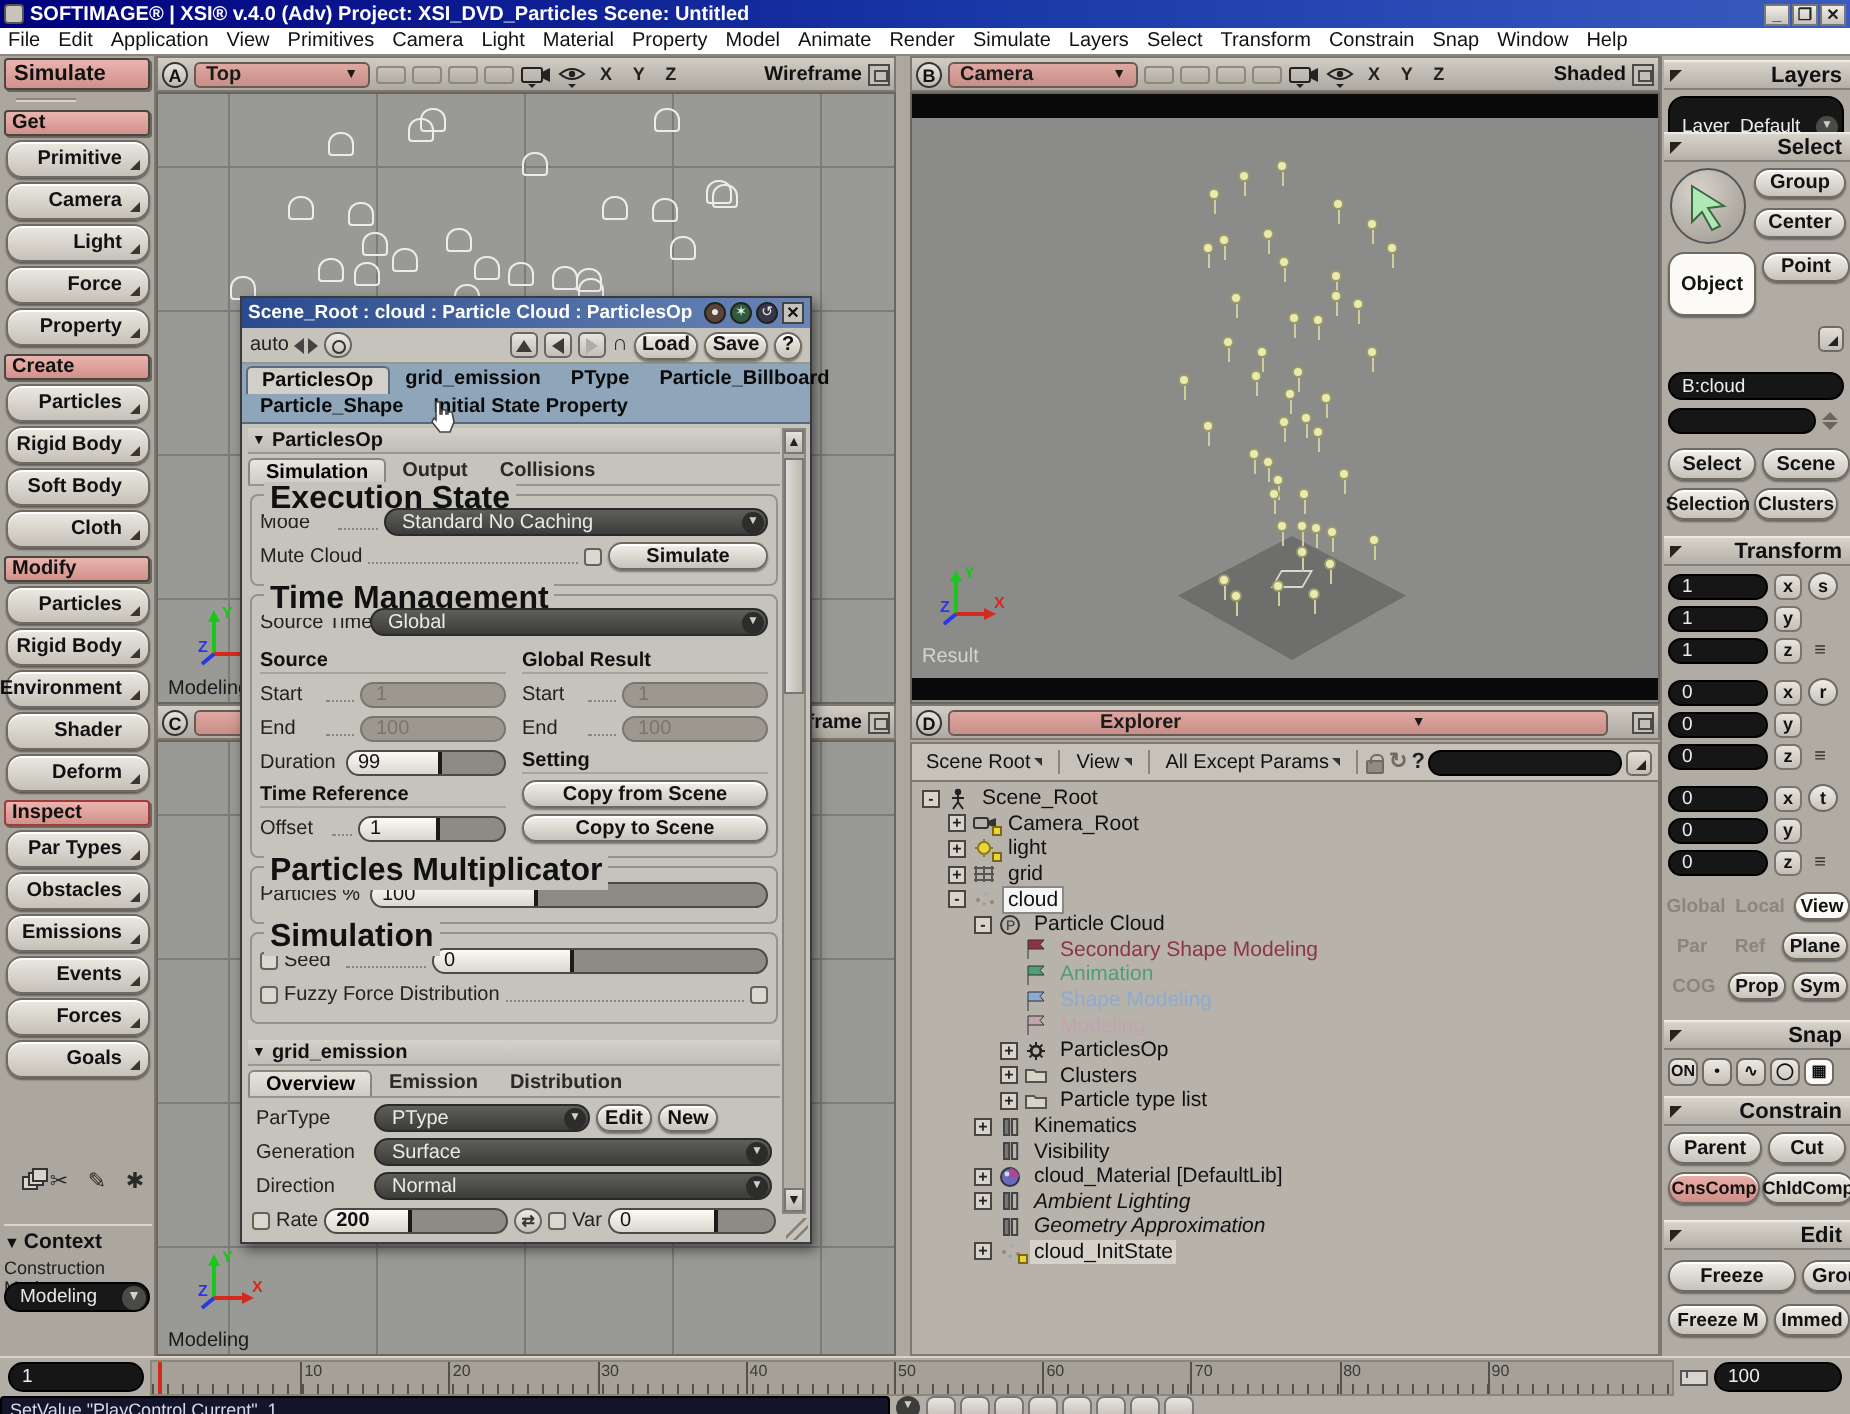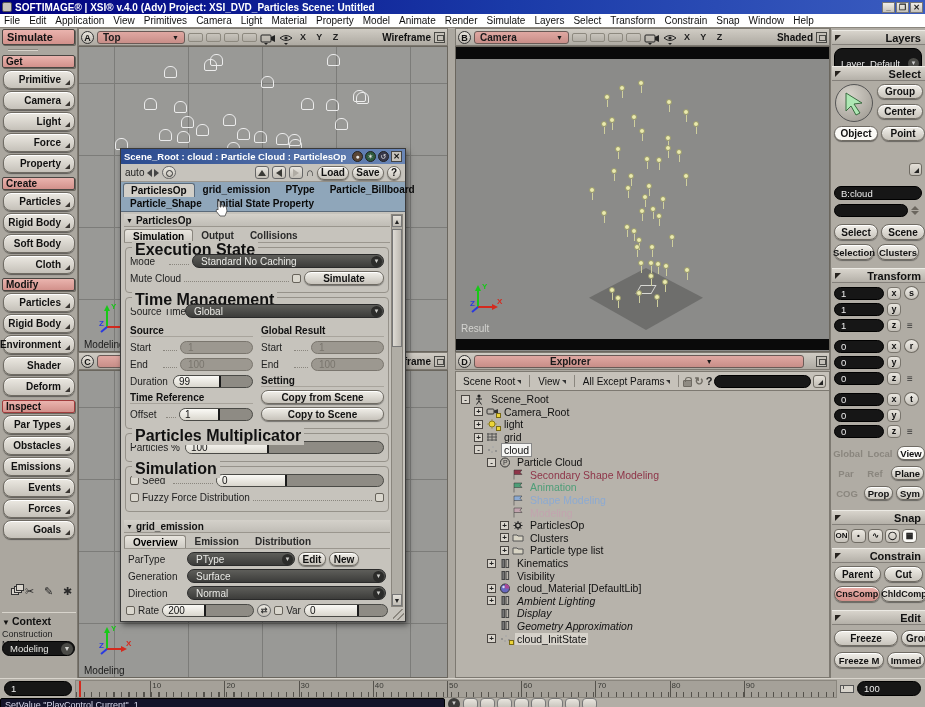--- a/index.html
+++ b/index.html
@@ -674,30 +674,20 @@
         <span class="tlabel" style="font-style: italic;">Ambient Lighting</span>
       </div>
       <div class="trow" style="padding-left: 31px;">
         <span class="tspace"></span>
         <span class="ticn">
           <svg width="13" height="11" viewBox="0 0 13 11">
             <rect x="3" y="1.5" width="2.6" height="8" fill="#777" stroke="#444"></rect>
             <rect x="7" y="1.5" width="2.6" height="8" fill="#b8b4ac" stroke="#444"></rect>
           </svg>
         </span>
-        <span class="tlabel" style="font-style: italic;">Display</span>
-      </div>
-      <div class="trow" style="padding-left: 31px;">
-        <span class="tspace"></span>
-        <span class="ticn">
-          <svg width="13" height="11" viewBox="0 0 13 11">
-            <rect x="3" y="1.5" width="2.6" height="8" fill="#777" stroke="#444"></rect>
-            <rect x="7" y="1.5" width="2.6" height="8" fill="#b8b4ac" stroke="#444"></rect>
-          </svg>
-        </span>
         <span class="tlabel" style="font-style: italic;">Geometry Approximation</span>
       </div>
       <div class="trow" style="padding-left: 31px;">
         <span class="texp">+</span>
         <span class="ticn">
           <svg width="13" height="11" viewBox="0 0 13 11">
             <circle cx="3" cy="6" r="1" fill="#888"></circle>
             <circle cx="7" cy="3" r="1" fill="#aaa"></circle>
             <circle cx="10" cy="7" r="1" fill="#888"></circle>
             <circle cx="6" cy="8" r="0.8" fill="#999"></circle>
@@ -720,21 +710,21 @@
     <div class="selcircle"><svg width="36" height="36" viewBox="0 0 36 36">
           <path d="M10 8 L26 18 L18 19 L24 28 L20 30 L15 21 L10 26 z" fill="#aee8b4" stroke="#3a6a40"></path>
         </svg></div>
     <div class="mrow" style="left:46px;top:56px;">
         <span class="btn" style="width:46px;height:15px;">Group</span>
       </div>
     <div class="mrow" style="left:46px;top:76px;">
         <span class="btn" style="width:46px;height:15px;">Center</span>
       </div>
     <div class="mrow" style="left:3px;top:98px;">
-      <span class="btn active" style="width:44px;height:15px;">Object</span>
+      <span class="btn active" style="width:44px;height:32px;">Object</span>
       <span class="btn" style="width:44px;height:15px;">Point</span>
     </div>
     <div class="mrow" style="left:3px;top:118px;">
         <span class="btn flat" style="width:89px;height:14px;"></span>
       </div>
     <div class="mrow" style="left:3px;top:135px;">
         <span class="btn flat" style="width:72px;height:14px;"></span>
         <span class="excorner"></span>
       </div>
     <div class="mrow" style="left:3px;top:158px;">
@@ -1044,21 +1034,21 @@
           <span class="lbl" style="width:56px;">Direction</span>
         <span class="dd grow">
             <span>Normal</span>
             <span class="ddb">▼</span>
           </span>
       </div>
       <div class="row" style="padding:0 2px;">
         <span class="cb"></span>
           <span class="lbl">Rate</span>
         <span class="sl" style="width:92px;">
-            <span class="val" style="width:48%;">200</span>
+            <span class="val" style="width:48%;font-weight:bold;">200</span>
           </span>
         <span class="linkbtn">⇄</span>
         <span class="cb"></span>
           <span class="lbl">Var</span>
         <span class="sl grow">
             <span class="val" style="width:66%;">0</span>
           </span>
       </div>
     </div>
     <div class="dscroll">

